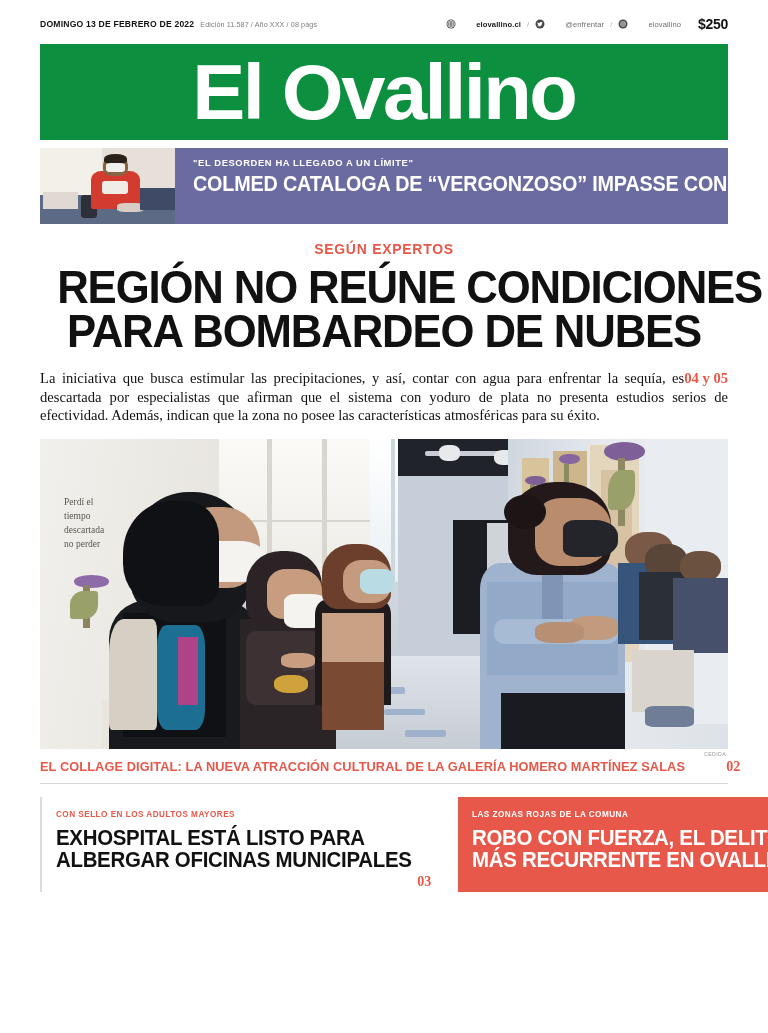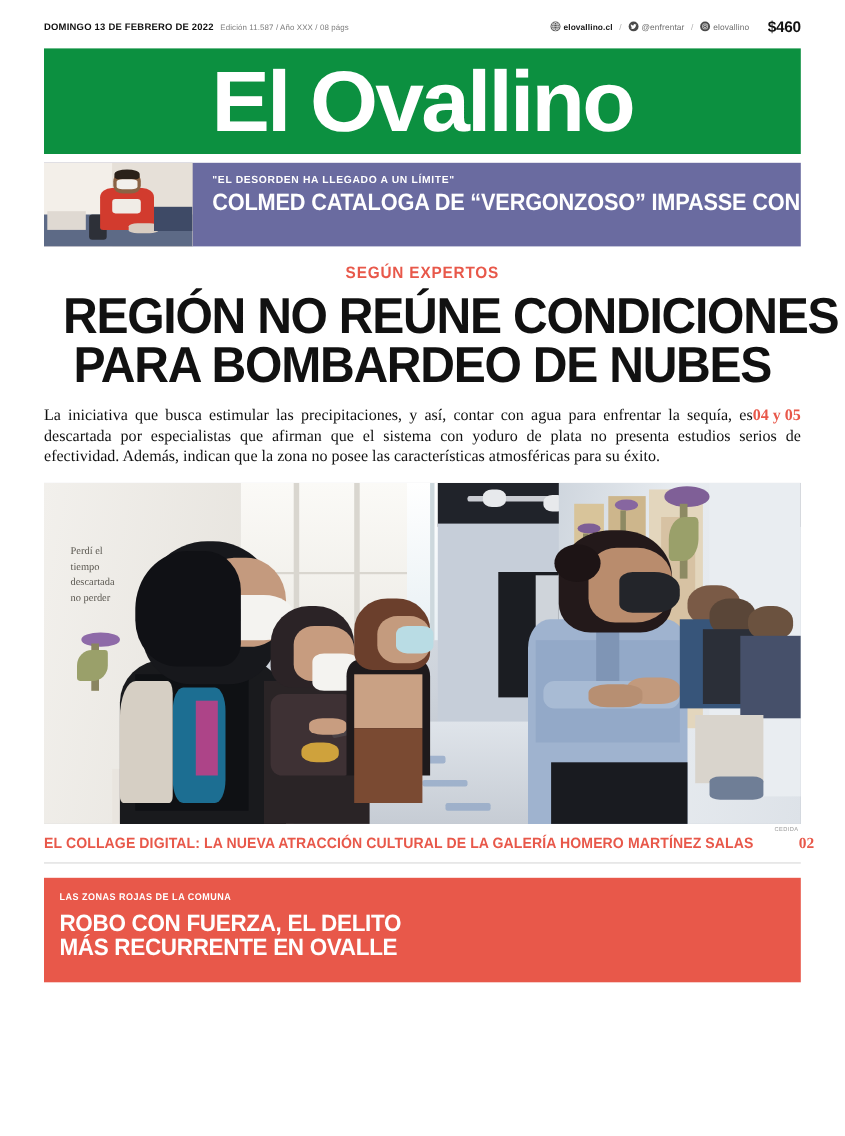--- a/index.html
+++ b/index.html
@@ -10,21 +10,21 @@
     overflow: hidden;
   }
   .page { position: relative; width: 768px; height: 1033px; background: #fff; padding: 0 40px; }
 
   
   .topbar { display: flex; align-items: center; justify-content: space-between; height: 34px; padding-top: 14px; }
   .topbar-left { display: flex; align-items: baseline; gap: 6px; }
   .dateline { font-size: 8.6px; font-weight: bold; letter-spacing: 0.2px; color: #111; white-space: nowrap; }
   .edition { font-size: 7.2px; color: #7d7d7d; letter-spacing: 0.1px; white-space: nowrap; }
   .topbar-right { display: flex; align-items: center; gap: 5px; }
-  .social-group { display: flex; align-items: center; gap: 2px; text-align: center; }
+  .social-group { display: flex; align-items: center; gap: 20px; text-align: center; }
   .social-ico { width: 10px; height: 10px; display: inline-block; flex: 0 0 auto; }
   .social-ico svg { display: block; width: 10px; height: 10px; }
   .social-txt { font-size: 7.6px; color: #6f6f6f; letter-spacing: 0.1px; }
   .social-txt.strong { color: #1a1a1a; font-weight: bold; }
   .sep { font-size: 7.6px; color: #b0b0b0; margin: 0 1px; }
   .price { font-size: 14px; font-weight: bold; color: #111; margin-left: 12px; letter-spacing: -0.3px; }
 
   
   .masthead { margin-top: 10px; height: 96px; background: #0c9040; display: flex; align-items: center; justify-content: center; }
   .masthead-title {
@@ -128,21 +128,21 @@
         <span class="social-ico">
           <svg viewBox="0 0 16 16">
               <circle cx="8" cy="8" r="7.2" fill="#4a4a4a"></circle>
               <rect x="4.4" y="4.4" width="7.2" height="7.2" rx="2.1" fill="none" stroke="#fff" stroke-width="0.95"></rect>
               <circle cx="8" cy="8" r="1.95" fill="none" stroke="#fff" stroke-width="0.95"></circle>
               <circle cx="10.35" cy="5.7" r="0.55" fill="#fff"></circle>
             </svg>
         </span>
         <span class="social-txt">elovallino</span>
       </span>
-      <span class="price">$460</span>
+      <span class="price">$250</span>
     </div>
   </div>
 
   <div class="masthead">
     <div class="masthead-title">El Ovallino</div>
   </div>
 
   <div class="promo">
     <div class="promo-photo">
       <div class="ph">
@@ -287,20 +287,28 @@
     </div>
   </div>
   <div class="credit">CEDIDA</div>
 
   <div class="photo-caption">
     <span class="photo-caption-txt">EL COLLAGE DIGITAL: LA NUEVA ATRACCIÓN CULTURAL DE LA GALERÍA HOMERO MARTÍNEZ SALAS</span>
     <span class="photo-caption-page">02</span>
   </div>
 
   <div class="bottom">
+    <div class="bbox bbox-left">
+      <div class="bbox-kicker">CON SELLO EN LOS ADULTOS MAYORES</div>
+      <div class="bbox-head">
+        <span class="bl">EXHOSPITAL ESTÁ LISTO PARA</span>
+        <span class="bl">ALBERGAR OFICINAS MUNICIPALES</span>
+      </div>
+      <div class="bbox-page">03</div>
+    </div>
     <div class="bbox bbox-right">
       <div class="bbox-kicker">LAS ZONAS ROJAS DE LA COMUNA</div>
       <div class="bbox-head">
         <span class="bl">ROBO CON FUERZA, EL DELITO</span>
         <span class="bl">MÁS RECURRENTE EN OVALLE</span>
       </div>
 
     </div>
   </div>
 

